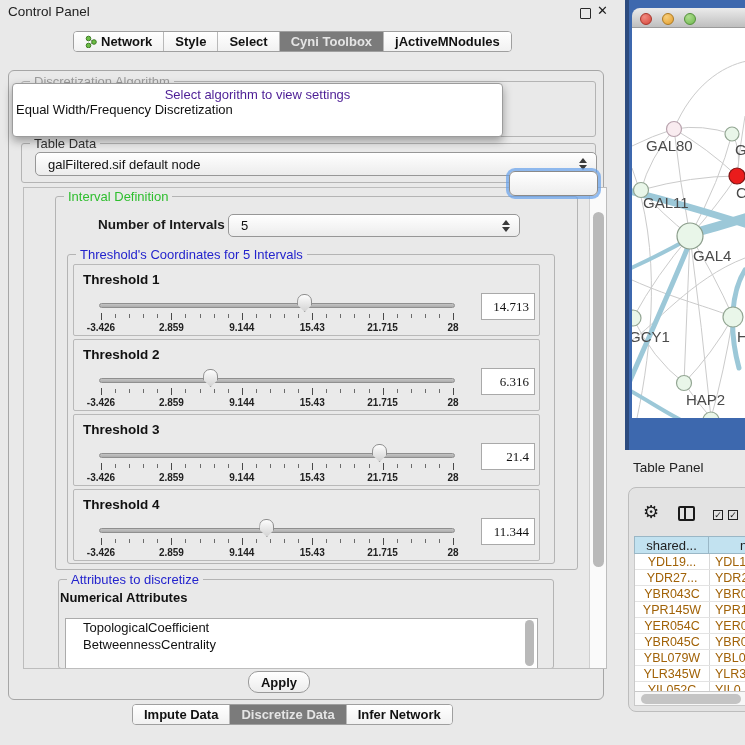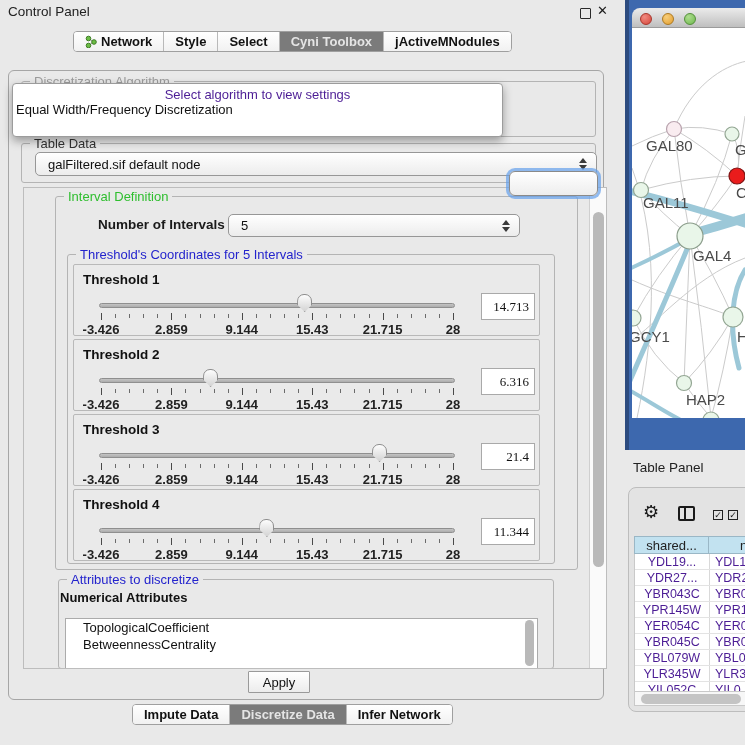--- a/index.html
+++ b/index.html
@@ -53,31 +53,31 @@
   .v-sb .thumb { position:absolute; left:3px; top:24px; width:11px; height:355px; background:#B9B9B9; border-radius:6px; }
 
   
   .card { position:absolute; width:467px; height:72px; background:#EAEAEA; border:1px solid #B9B9B9; border-radius:2px; }
   .card .c-label { position:absolute; left:9px; top:7px; font-size:13.5px; font-weight:bold; color:#111; }
   .track { position:absolute; left:25px; top:38px; width:356px; height:5px; background:linear-gradient(#C4C4C4,#ACACAC); border:1px solid #8F8F8F; border-radius:3px; }
   .thumb-sl { position:absolute; top:29px; width:15px; height:18px; background:linear-gradient(#FDFDFD,#D4D4D4); border:1px solid #8E8E8E; border-radius:7px 7px 3px 3px; clip-path:polygon(0 0,100% 0,100% 58%,50% 100%,0 58%); }
   .scale { position:absolute; left:27px; top:49px; width:353px; height:20px; }
   .minor-ticks { position:absolute; left:0; top:0; width:353px; height:4px; background:repeating-linear-gradient(to right,#6b6b6b 0px,#6b6b6b 1px,transparent 1px,transparent 14.08px); }
   .major-tick { position:absolute; top:-1px; width:1px; height:7px; background:#4a4a4a; }
-  .tick-label { position:absolute; top:8px; width:56px; text-align:center; font-size:13px; font-weight:600; color:#222; }
+  .tick-label { position:absolute; top:8px; width:56px; text-align:center; font-size:10px; font-weight:600; color:#222; }
   .val-field { position:absolute; left:407px; top:28px; width:54px; height:27px; border:1px solid #A9A9A9; background:#FFF; font-size:13px; text-align:right; padding-right:5px; font-family:Liberation Serif, serif; color:#111; }
 
   
   .attr-label { position:absolute; left:36px; top:402px; font-size:13px; font-weight:bold; color:#111; }
   .attr-list { position:absolute; left:41px; top:430px; width:473px; height:52px; background:#FFF; border:1px solid #ABABAB; overflow:hidden; font-size:13px; }
   .attr-list .item { padding-left:17px; height:17px; line-height:17px; color:#111; }
   .list-sb { position:absolute; right:1px; top:1px; width:12px; height:50px; }
   .list-sb .thumb { position:absolute; left:1px; top:0; width:9px; height:46px; background:#B9B9B9; border-radius:5px; }
 
-  .apply-btn { position:absolute; left:239px; top:600px; width:62px; height:22px; background:linear-gradient(#FFFFFF,#ECECEC); border:1px solid #9a9a9a; border-radius:1px; font-size:13px; font-family:inherit; color:#111; }
+  .apply-btn { position:absolute; left:239px; top:600px; width:62px; height:22px; background:linear-gradient(#FFFFFF,#ECECEC); border:1px solid #9a9a9a; border-radius:10px; font-size:13px; font-family:inherit; color:#111;font-weight:bold; }
 
   
   .blue-frame { left:625px; top:0; width:120px; height:450px; background:#3D68AE; border-left:4px solid #2C4B7F; }
   .mac-titlebar { position:absolute; left:632px; top:8px; width:113px; height:20px; background:linear-gradient(#EBEBEB,#BFBFBF); border-bottom:1px solid #9B9B9B; border-radius:8px 0 0 0; }
   .light { position:absolute; top:4.5px; width:12px; height:12px; border-radius:50%; }
   .light.red { left:8px; background:radial-gradient(circle at 35% 30%,#F08A80,#D7473B); border:1px solid #A8362C; }
   .light.yellow { left:30px; background:radial-gradient(circle at 35% 30%,#F7CE7B,#E39E2F); border:1px solid #AD7A22; }
   .light.green { left:52px; background:radial-gradient(circle at 35% 30%,#AEDD8F,#6FB94E); border:1px solid #548F3B; }
   .net-canvas { position:absolute; left:632px; top:28px; width:113px; height:390px; background:#FFF; overflow:hidden; }
 
@@ -88,21 +88,21 @@
   .tw-split::after { content:""; position:absolute; left:4px; top:0; width:2px; height:11px; background:#1a1a1a; }
   .cb { position:absolute; top:22px; width:10px; height:10px; border:1.5px solid #222; font-size:9px; line-height:8px; text-align:center; color:#222; font-family:"DejaVu Sans",sans-serif; }
 
   .t-table { position:absolute; left:5px; top:48px; width:150px; }
   .t-header { display:flex; height:18px; }
   .t-hcell { background:#C2E2F0; border:1px solid #9AB7C6; font-size:13px; display:flex; align-items:center; justify-content:center; color:#222; }
   .t-hcell.c0 { width:75px; }
   .t-hcell.c1 { width:70px; border-left:none; }
   .t-rows { background:#FFF; overflow:hidden; height:137px; border-left:1px solid #C9C9C9; }
   .t-row { display:flex; height:16px; border-bottom:1px solid #E3E3E3; }
-  .t-cell { font-size:12.5px; color:#4c1d95; display:flex; align-items:center; }
+  .t-cell { font-size:12.5px; color:#a16207; display:flex; align-items:center; }
   .t-cell.c0 { width:75px; justify-content:center; border-right:1px solid #D9D9D9; }
   .t-cell.c1 { width:70px; padding-left:5px; }
   .h-sb { position:absolute; left:5px; top:203px; width:150px; height:15px; background:#F7F7F7; border:1px solid #C9C9C9; }
   .h-sb .thumb { position:absolute; left:6px; top:1.5px; width:100px; height:10px; background:#C4C4C4; border-radius:5px; }
 
   svg text { font-family:"Liberation Sans","DejaVu Sans",sans-serif; font-size:15px; fill:#4a4a4a; }
 </style>
 </head>
 <body>
 

